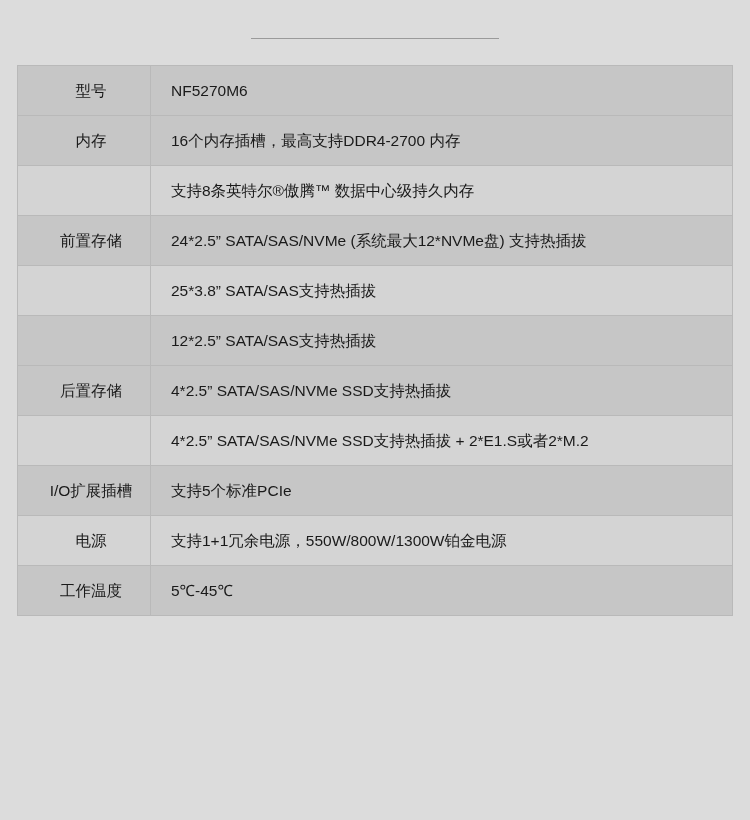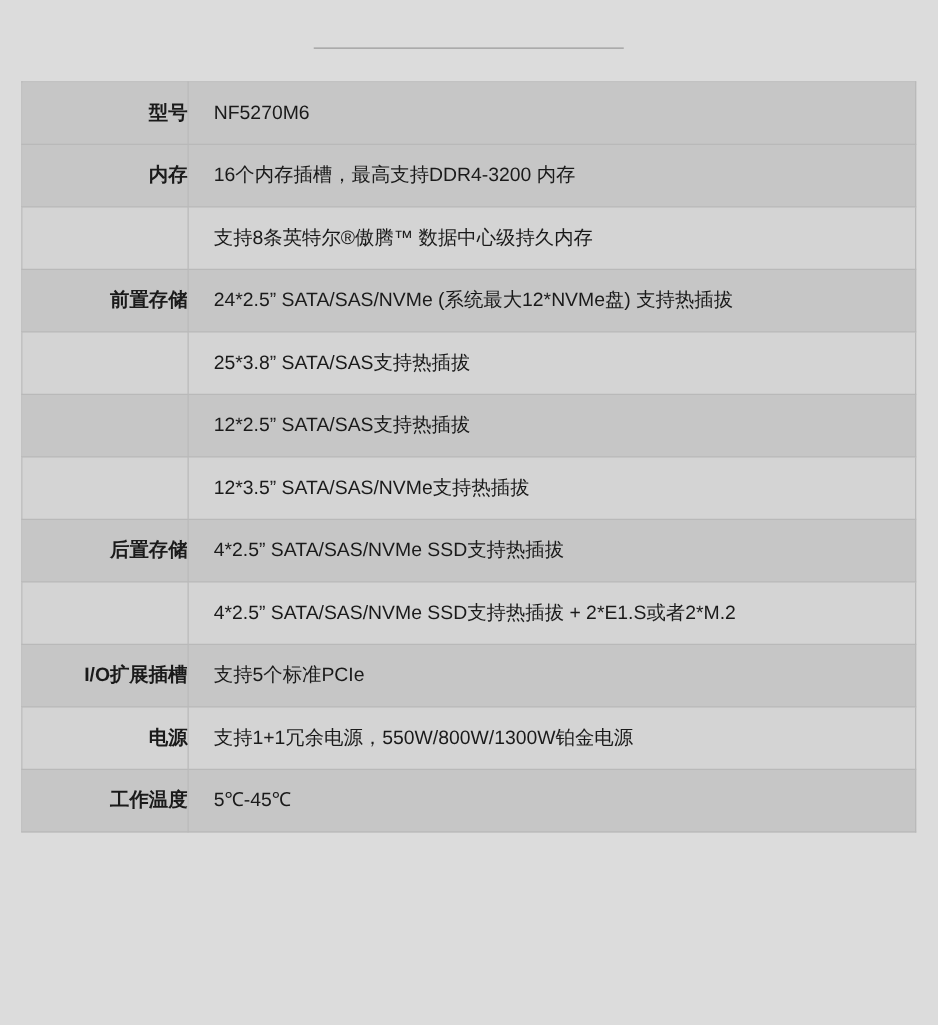--- a/index.html
+++ b/index.html
@@ -47,22 +47,21 @@
   }
   .spec-table td {
     border: 1px solid #b9b9b9;
     font-size: 15.5px;
     vertical-align: middle;
     padding: 0 0 0 14px;
     line-height: 1.4;
   }
   .spec-table td.label {
     width: 118px;
-    text-align: right;
-    font-weight: bold;
+    text-align: center;
   }
   .spec-table td.value {
     padding-left: 20px;
   }
   .row-a td {
     background: #c6c6c6;
   }
   .row-b td {
     background: #d4d4d4;
   }
@@ -75,41 +74,37 @@
   <div class="title-rule"></div>
 
   <table class="spec-table">
     <tbody id="spec-body">
         <tr class="row-a">
           <td class="label">型号</td>
           <td class="value">NF5270M6</td>
         </tr>
         <tr class="row-a">
           <td class="label">内存</td>
-          <td class="value">16个内存插槽，最高支持DDR4-3200 内存</td>
+          <td class="value">16个内存插槽，最高支持DDR4-2700 内存</td>
         </tr>
         <tr class="row-b">
           <td class="label"></td>
           <td class="value">支持8条英特尔®傲腾™ 数据中心级持久内存</td>
         </tr>
         <tr class="row-a">
           <td class="label">前置存储</td>
           <td class="value">24*2.5” SATA/SAS/NVMe (系统最大12*NVMe盘) 支持热插拔</td>
         </tr>
         <tr class="row-b">
           <td class="label"></td>
           <td class="value">25*3.8” SATA/SAS支持热插拔</td>
         </tr>
         <tr class="row-a">
           <td class="label"></td>
           <td class="value">12*2.5” SATA/SAS支持热插拔</td>
-        </tr>
-        <tr class="row-b">
-          <td class="label"></td>
-          <td class="value">12*3.5” SATA/SAS/NVMe支持热插拔</td>
         </tr>
         <tr class="row-a">
           <td class="label">后置存储</td>
           <td class="value">4*2.5” SATA/SAS/NVMe SSD支持热插拔</td>
         </tr>
         <tr class="row-b">
           <td class="label"></td>
           <td class="value">4*2.5” SATA/SAS/NVMe SSD支持热插拔 + 2*E1.S或者2*M.2</td>
         </tr>
         <tr class="row-a">

